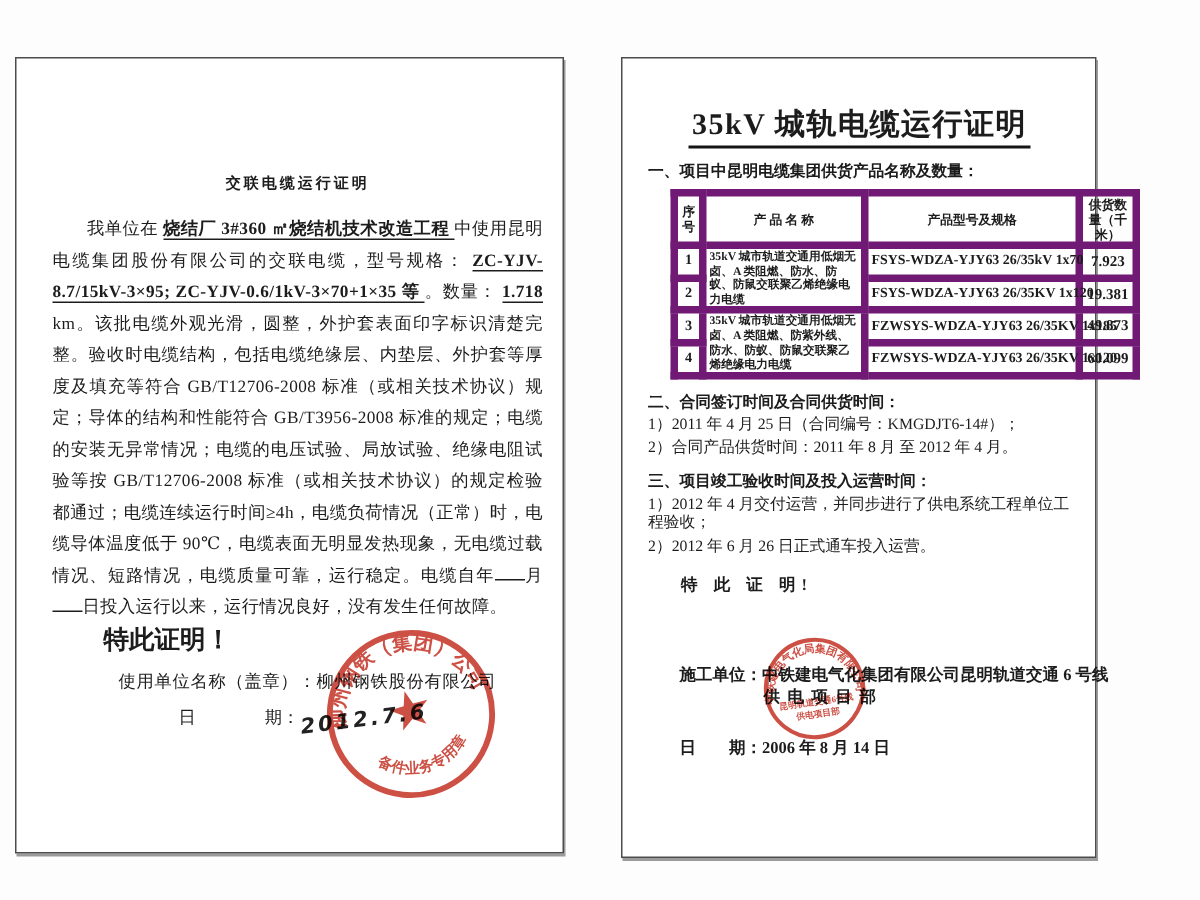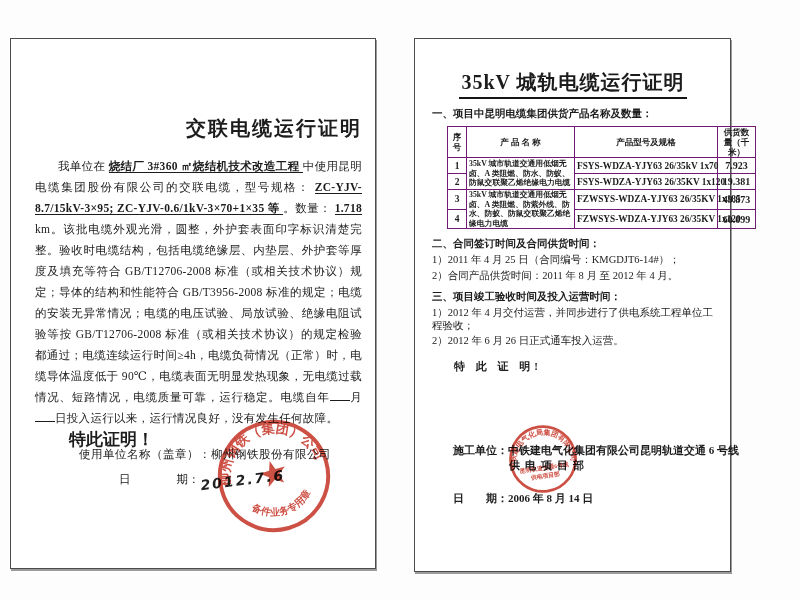--- a/index.html
+++ b/index.html
@@ -11,21 +11,21 @@
   .stage{position:absolute;inset:0;overflow:hidden;}
   .page{
     position:absolute;background:#ffffff;border:1px solid #4c4c4c;
     box-shadow:1px 2px 0 #9b9b9b;box-sizing:border-box;
   }
   .page-left{left:10px;top:38px;width:366px;height:531px;}
   .page-right{left:414px;top:38px;width:317px;height:534px;}
 
   
   .lp-content{padding:76px 13px 0 24px;}
-  .lp-title{margin:0;text-align:right;font-size:20px;font-weight:bold;letter-spacing:2px;font-family:Liberation Mono, monospace;}
+  .lp-title{margin:0;text-align:center;font-size:10px;font-weight:bold;letter-spacing:2px;font-family:Liberation Mono, monospace;}
   .lp-body{
     margin:14px 0 0;font-size:11.5px;line-height:21px;letter-spacing:.3px;
     text-align:justify;text-indent:2em;
   }
   .lp-hereby{margin:0;font-size:17px;line-height:21px;text-indent:2em;font-weight:bold;}
   .bu{font-weight:bold;border-bottom:1px solid #1c1c1c;}
   .blank{display:inline-block;width:20px;border-bottom:1px solid #1c1c1c;height:10px;}
   .lp-sign{position:absolute;left:68px;top:408px;font-size:11.5px;letter-spacing:.5px;}
   .lp-date{position:absolute;left:108px;top:431px;font-size:11.5px;}
   .handwrite{
@@ -45,21 +45,21 @@
   }
   .rp-p1{margin:15px 0 0;font-size:10.5px;line-height:13.5px;font-weight:bold;text-align:justify;text-indent:2em;}
   .rp-h{margin:8px 0 0;font-size:10.5px;font-weight:bold;}
   .rp-item{margin:3px 0 0;font-size:10.5px;line-height:12.5px;font-weight:normal;}
   .rp-closing{
     margin:8px 0 0;font-size:10.5px;line-height:13px;font-weight:bold;
     text-align:justify;text-indent:2em;text-decoration:underline;
   }
   .rp-hereby{margin:11px 0 0;font-size:11px;font-weight:bold;letter-spacing:4px;text-indent:2em;}
   .rp-table{border-collapse:collapse;margin:5px 0 0 15px;table-layout:fixed;width:308px;}
-  .rp-table th,.rp-table td{border:1px solid #701a75;padding:0 2px;font-weight:bold;box-sizing:border-box;}
+  .rp-table th,.rp-table td{border:5px solid #701a75;padding:0 2px;font-weight:bold;box-sizing:border-box;}
   .rp-table th{font-size:8.5px;line-height:10px;text-align:center;height:30px;}
   .col-no{width:19px;} .col-prod{width:108px;} .col-model{width:143px;} .col-qty{width:38px;}
   .cell-no{font-size:9.5px;text-align:center;height:16px;}
   .cell-prod{font-size:7.8px;line-height:9.6px;text-align:left;}
   .cell-model{font-size:9.3px;text-align:left;padding-left:4px;white-space:nowrap;}
   .cell-qty{font-size:10px;text-align:center;padding-right:3px;}
   .rp-sign{position:absolute;left:38px;top:404px;width:325px;font-size:11px;font-weight:bold;line-height:15px;z-index:2;}
   .rp-sign-l2{margin-left:56px;letter-spacing:5px;}
   .rp-date{position:absolute;left:38px;top:452px;font-size:11px;font-weight:bold;z-index:2;}
 </style>

